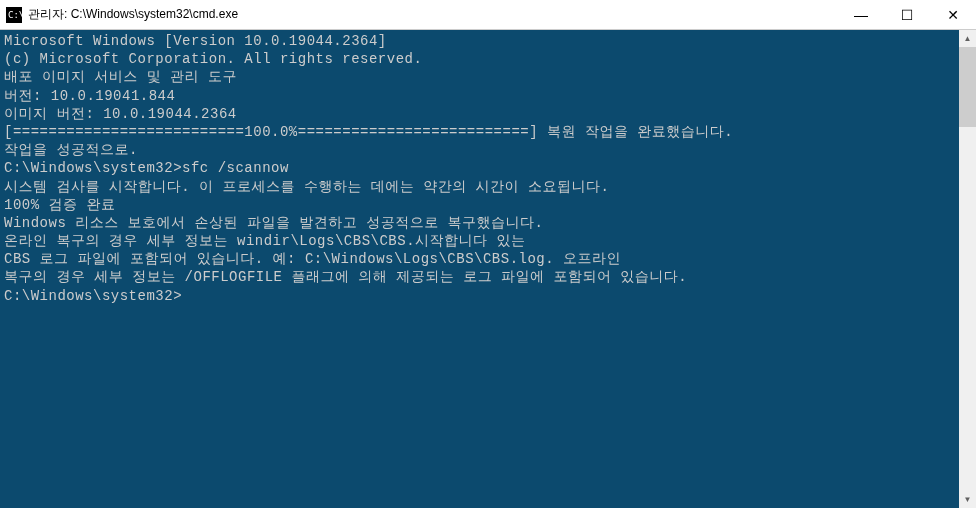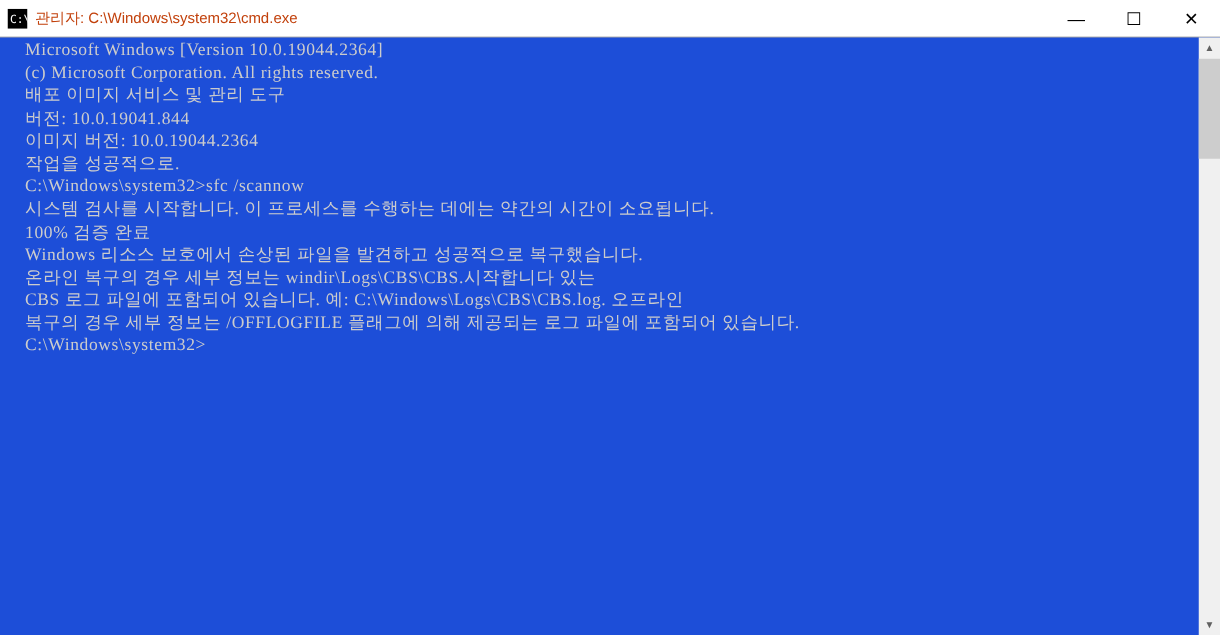--- a/index.html
+++ b/index.html
@@ -26,45 +26,45 @@
       display: flex;
       align-items: center;
       justify-content: center;
     }
     .titlebar-icon svg {
       width: 16px;
       height: 16px;
     }
     .titlebar-text {
       font-size: 12px;
-      color: #c2410c;
+      color: #000000;
       flex: 1;
       white-space: nowrap;
     }
     .titlebar-buttons {
       display: flex;
       height: 100%;
     }
     .titlebar-btn {
       width: 46px;
       height: 100%;
       display: flex;
       align-items: center;
       justify-content: center;
       cursor: pointer;
       font-size: 14px;
       color: #000;
     }
     .terminal {
-      background: #1d4ed8;
+      background: #0c4a6e;
       color: #ccc;
-      font-family: Liberation Serif, serif;
+      font-family: Liberation Mono, monospace;
       font-size: 14px;
       line-height: 1.3;
-      padding: 2px 20px;
+      padding: 2px 4px;
       height: calc(508px - 30px);
       overflow: hidden;
       position: relative;
       letter-spacing: 0.5px;
     }
     .terminal-line {
       white-space: pre;
     }
     .scrollbar {
       position: absolute;
@@ -117,20 +117,21 @@
 <div class="terminal">
   <div class="terminal-line">Microsoft Windows [Version 10.0.19044.2364]</div>
   <div class="terminal-line">(c) Microsoft Corporation. All rights reserved.</div>
   <div class="terminal-line"></div>
   <div class="terminal-line"></div>
   <div class="terminal-line">배포 이미지 서비스 및 관리 도구</div>
   <div class="terminal-line">버전: 10.0.19041.844</div>
   <div class="terminal-line"></div>
   <div class="terminal-line">이미지 버전: 10.0.19044.2364</div>
   <div class="terminal-line"></div>
+  <div class="terminal-line">[==========================100.0%==========================] 복원 작업을 완료했습니다.</div>
   <div class="terminal-line">작업을 성공적으로.</div>
   <div class="terminal-line"></div>
   <div class="terminal-line">C:\Windows\system32&gt;sfc /scannow</div>
   <div class="terminal-line"></div>
   <div class="terminal-line">시스템 검사를 시작합니다. 이 프로세스를 수행하는 데에는 약간의 시간이 소요됩니다.</div>
   <div class="terminal-line"></div>
   <div class="terminal-line">100% 검증 완료</div>
   <div class="terminal-line"></div>
   <div class="terminal-line">Windows 리소스 보호에서 손상된 파일을 발견하고 성공적으로 복구했습니다.</div>
   <div class="terminal-line">온라인 복구의 경우 세부 정보는 windir\Logs\CBS\CBS.시작합니다 있는</div>

